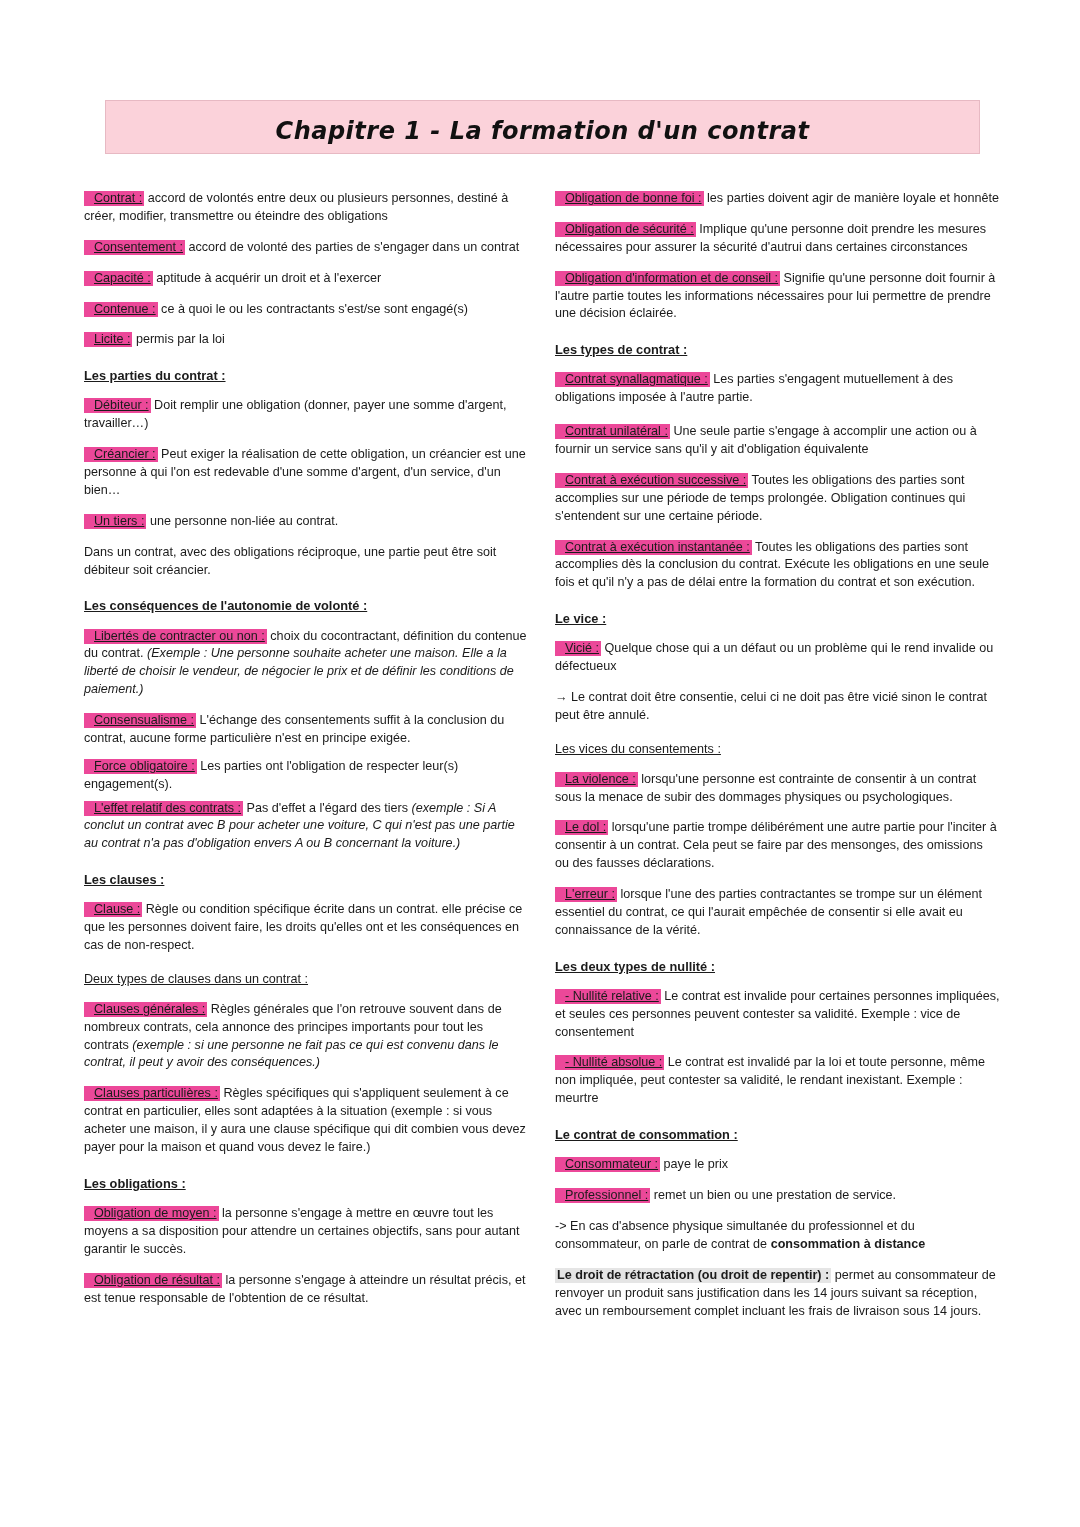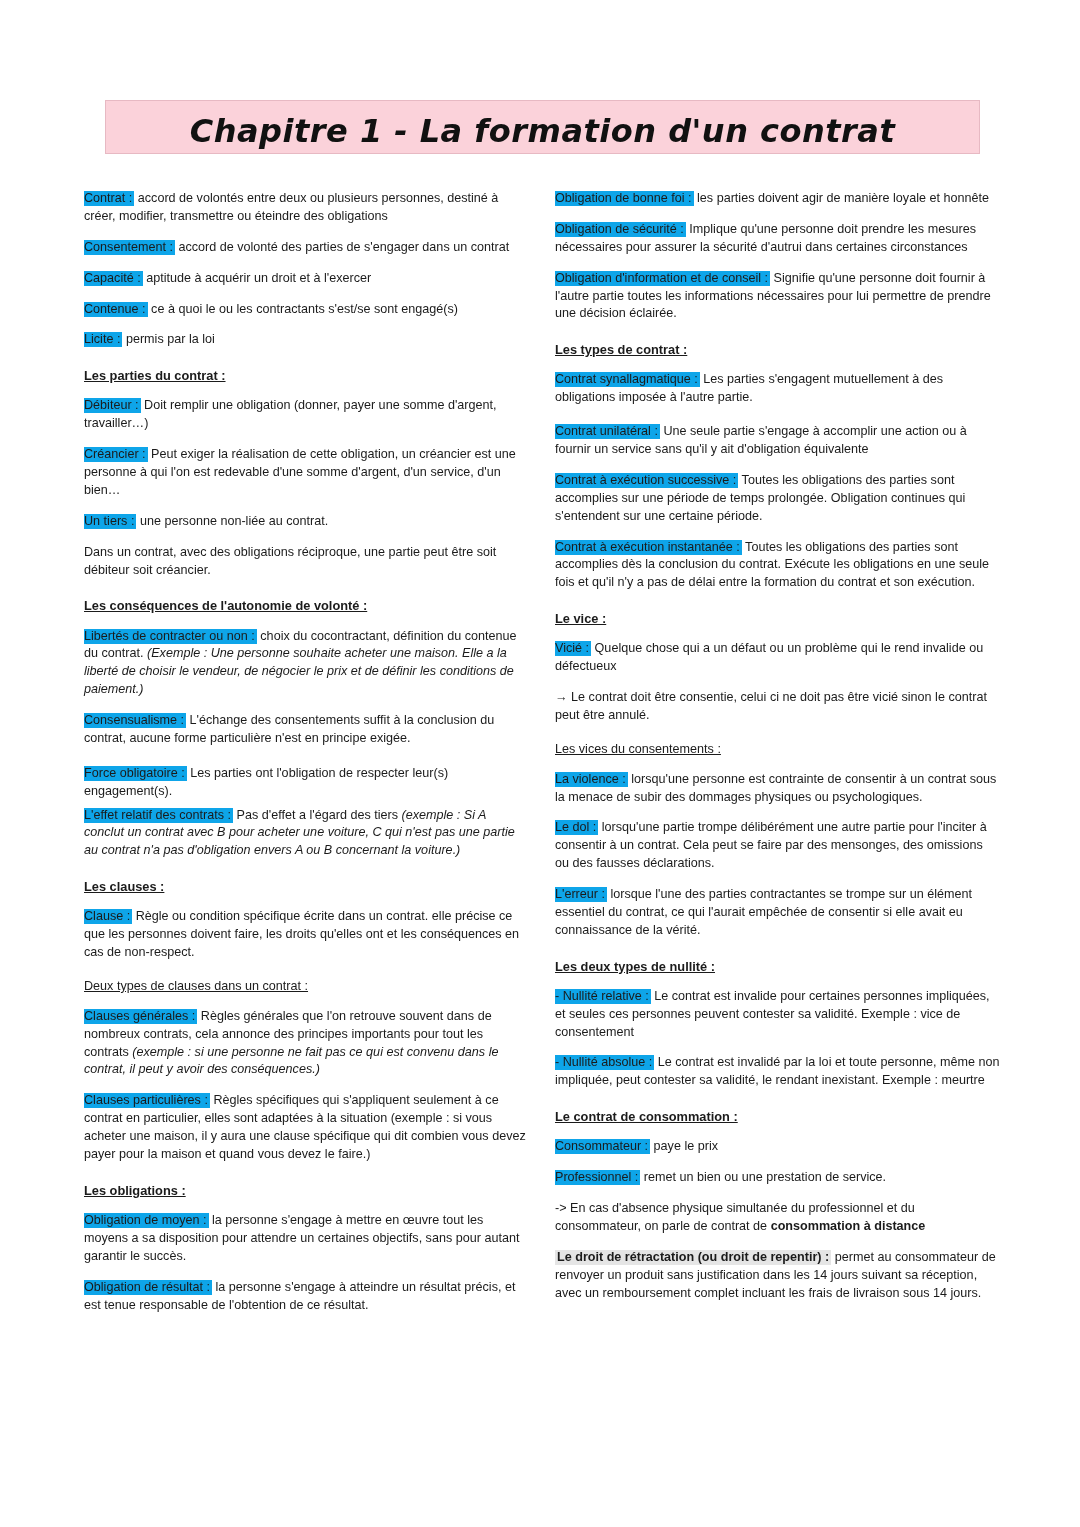--- a/index.html
+++ b/index.html
@@ -25,21 +25,21 @@
     margin: 100px 100px 0 105px;
     background: #fbd2da;
     border: 1px solid #e7b9c3;
     height: 52px;
     display: flex;
     align-items: center;
     justify-content: center;
   }
   .title-text {
     font-family: "DejaVu Sans", sans-serif;
-    font-size: 32px;
+    font-size: 24px;
     font-weight: bold;
     font-style: italic;
     letter-spacing: 0.5px;
     color: #111;
     white-space: nowrap;
     margin-top: 8px;
   }
   
   .columns {
     display: flex;
@@ -50,23 +50,24 @@
     width: 445px;
     flex: 0 0 445px;
   }
   .block {
     margin-bottom: 13px;
     font-size: 12.6px;
     line-height: 1.42;
     color: #1b1b1b;
   }
   .term {
-    background: #0ea5e9;
-    padding: 0 2px 1px 0;
+    background: #ec4899;
+    padding: 0 2px 1px 10px;
     font-weight: normal;
+    text-decoration: underline;
   }
   .term-strong {
     background: #e5e5e5;
     padding: 0 2px 1px 2px;
     font-weight: bold;
   }
   .heading {
     font-weight: bold;
     text-decoration: underline;
     font-size: 12.8px;
@@ -106,21 +107,21 @@
         <p class="block" style="margin: 0px 0px 13px;"><span class="term">Capacité :</span><span> aptitude à acquérir un droit et à l'exercer</span></p>
         <p class="block" style="margin: 0px 0px 13px;"><span class="term">Contenue :</span><span> ce à quoi le ou les contractants s'est/se sont engagé(s)</span></p>
         <p class="block" style="margin: 0px 0px 13px;"><span class="term">Licite :</span><span> permis par la loi</span></p>
         <div class="block heading"><span>Les parties du contrat :</span></div>
         <p class="block" style="margin: 0px 0px 13px;"><span class="term">Débiteur :</span><span> Doit remplir une obligation (donner, payer une somme d'argent, travailler…)</span></p>
         <p class="block" style="margin: 0px 0px 13px;"><span class="term">Créancier :</span><span> Peut exiger la réalisation de cette obligation, un créancier est une personne à qui l'on est redevable d'une somme d'argent, d'un service, d'un bien…</span></p>
         <p class="block" style="margin: 0px 0px 13px;"><span class="term">Un tiers :</span><span> une personne non-liée au contrat.</span></p>
         <p class="block plain" style="margin: 0px 0px 13px;"><span>Dans un contrat, avec des obligations réciproque, une partie peut être soit débiteur soit créancier.</span></p>
         <div class="block heading"><span>Les conséquences de l'autonomie de volonté :</span></div>
         <p class="block" style="margin: 0px 0px 13px;"><span class="term">Libertés de contracter ou non :</span><span> choix du cocontractant, définition du contenue du contrat. </span><span class="ital">(Exemple : Une personne souhaite acheter une maison. Elle a la liberté de choisir le vendeur, de négocier le prix et de définir les conditions de paiement.)</span></p>
-        <p class="block" style="margin: 0px 0px 17px;"><span class="term">Consensualisme :</span><span> L'échange des consentements suffit à la conclusion du contrat, aucune forme particulière n'est en principe exigée.</span></p>
+        <p class="block" style="margin: 0px 0px 10px;"><span class="term">Consensualisme :</span><span> L'échange des consentements suffit à la conclusion du contrat, aucune forme particulière n'est en principe exigée.</span></p>
         <p class="block" style="margin: 0px 0px 6px;"><span class="term">Force obligatoire :</span><span> Les parties ont l'obligation de respecter leur(s) engagement(s).</span></p>
         <p class="block" style="margin: 0px 0px 1px;"><span class="term">L'effet relatif des contrats :</span><span> Pas d'effet a l'égard des tiers </span><span class="ital">(exemple : Si A conclut un contrat avec B pour acheter une voiture, C qui n'est pas une partie au contrat n'a pas d'obligation envers A ou B concernant la voiture.)</span></p>
         <div class="block heading"><span>Les clauses :</span></div>
         <p class="block" style="margin: 0px 0px 13px;"><span class="term">Clause :</span><span> Règle ou condition spécifique écrite dans un contrat. elle précise ce que les personnes doivent faire, les droits qu'elles ont et les conséquences en cas de non-respect.</span></p>
         <div class="block subheading"><span>Deux types de clauses dans un contrat :</span></div>
         <p class="block" style="margin: 0px 0px 13px;"><span class="term">Clauses générales :</span><span> Règles générales que l'on retrouve souvent dans de nombreux contrats, cela annonce des principes importants pour tout les contrats </span><span class="ital">(exemple : si une personne ne fait pas ce qui est convenu dans le contrat, il peut y avoir des conséquences.)</span></p>
         <p class="block" style="margin: 0px 0px 13px;"><span class="term">Clauses particulières :</span><span> Règles spécifiques qui s'appliquent seulement à ce contrat en particulier, elles sont adaptées à la situation (exemple : si vous acheter une maison, il y aura une clause spécifique qui dit combien vous devez payer pour la maison et quand vous devez le faire.)</span></p>
         <div class="block heading"><span>Les obligations :</span></div>
         <p class="block" style="margin: 0px 0px 13px;"><span class="term">Obligation de moyen :</span><span> la personne s'engage à mettre en œuvre tout les moyens a sa disposition pour attendre un certaines objectifs, sans pour autant garantir le succès.</span></p>
         <p class="block" style="margin: 0px 0px 13px;"><span class="term">Obligation de résultat :</span><span> la personne s'engage à atteindre un résultat précis, et est tenue responsable de l'obtention de ce résultat.</span></p>

